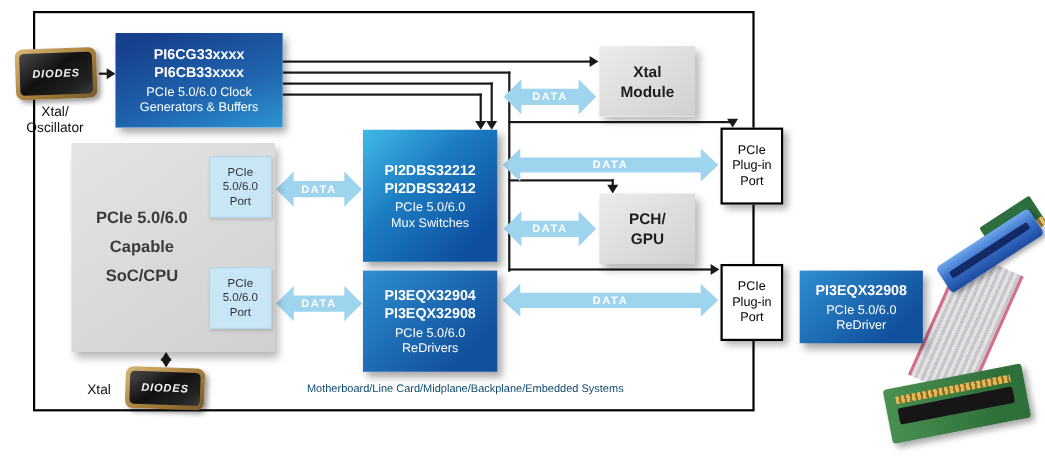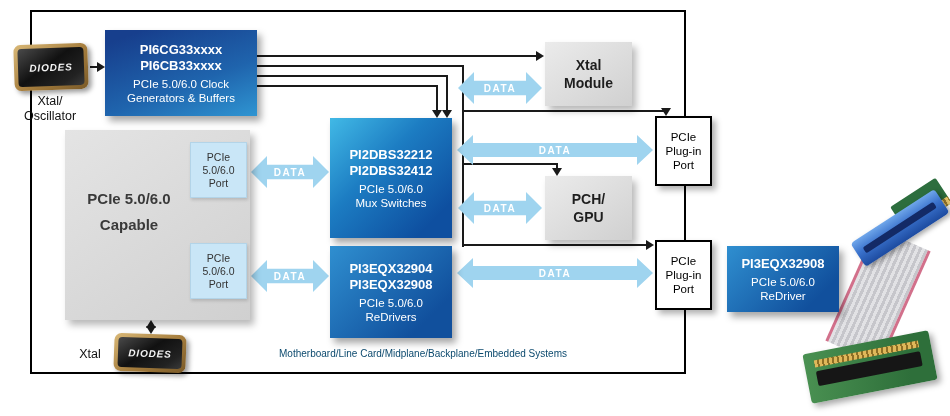--- a/index.html
+++ b/index.html
@@ -104,20 +104,21 @@
     <div class="part">PI6CG33xxxx</div>
     <div class="part">PI6CB33xxxx</div>
     <div class="desc">PCIe 5.0/6.0 Clock</div>
     <div class="desc">Generators &amp; Buffers</div>
   </div>
 
   <div class="soc" style="left:65px;top:130px;width:185px;height:190px"></div>
   <div class="soc-label" style="left:68px;top:186px;width:122px">
     <div>PCIe 5.0/6.0</div>
     <div>Capable</div>
+    <div>SoC/CPU</div>
   </div>
   <div class="port" style="left:190px;top:142px;width:57px;height:56px">
     <div>PCIe</div>
     <div>5.0/6.0</div>
     <div>Port</div>
   </div>
   <div class="port" style="left:190px;top:243px;width:57px;height:56px">
     <div>PCIe</div>
     <div>5.0/6.0</div>
     <div>Port</div>

